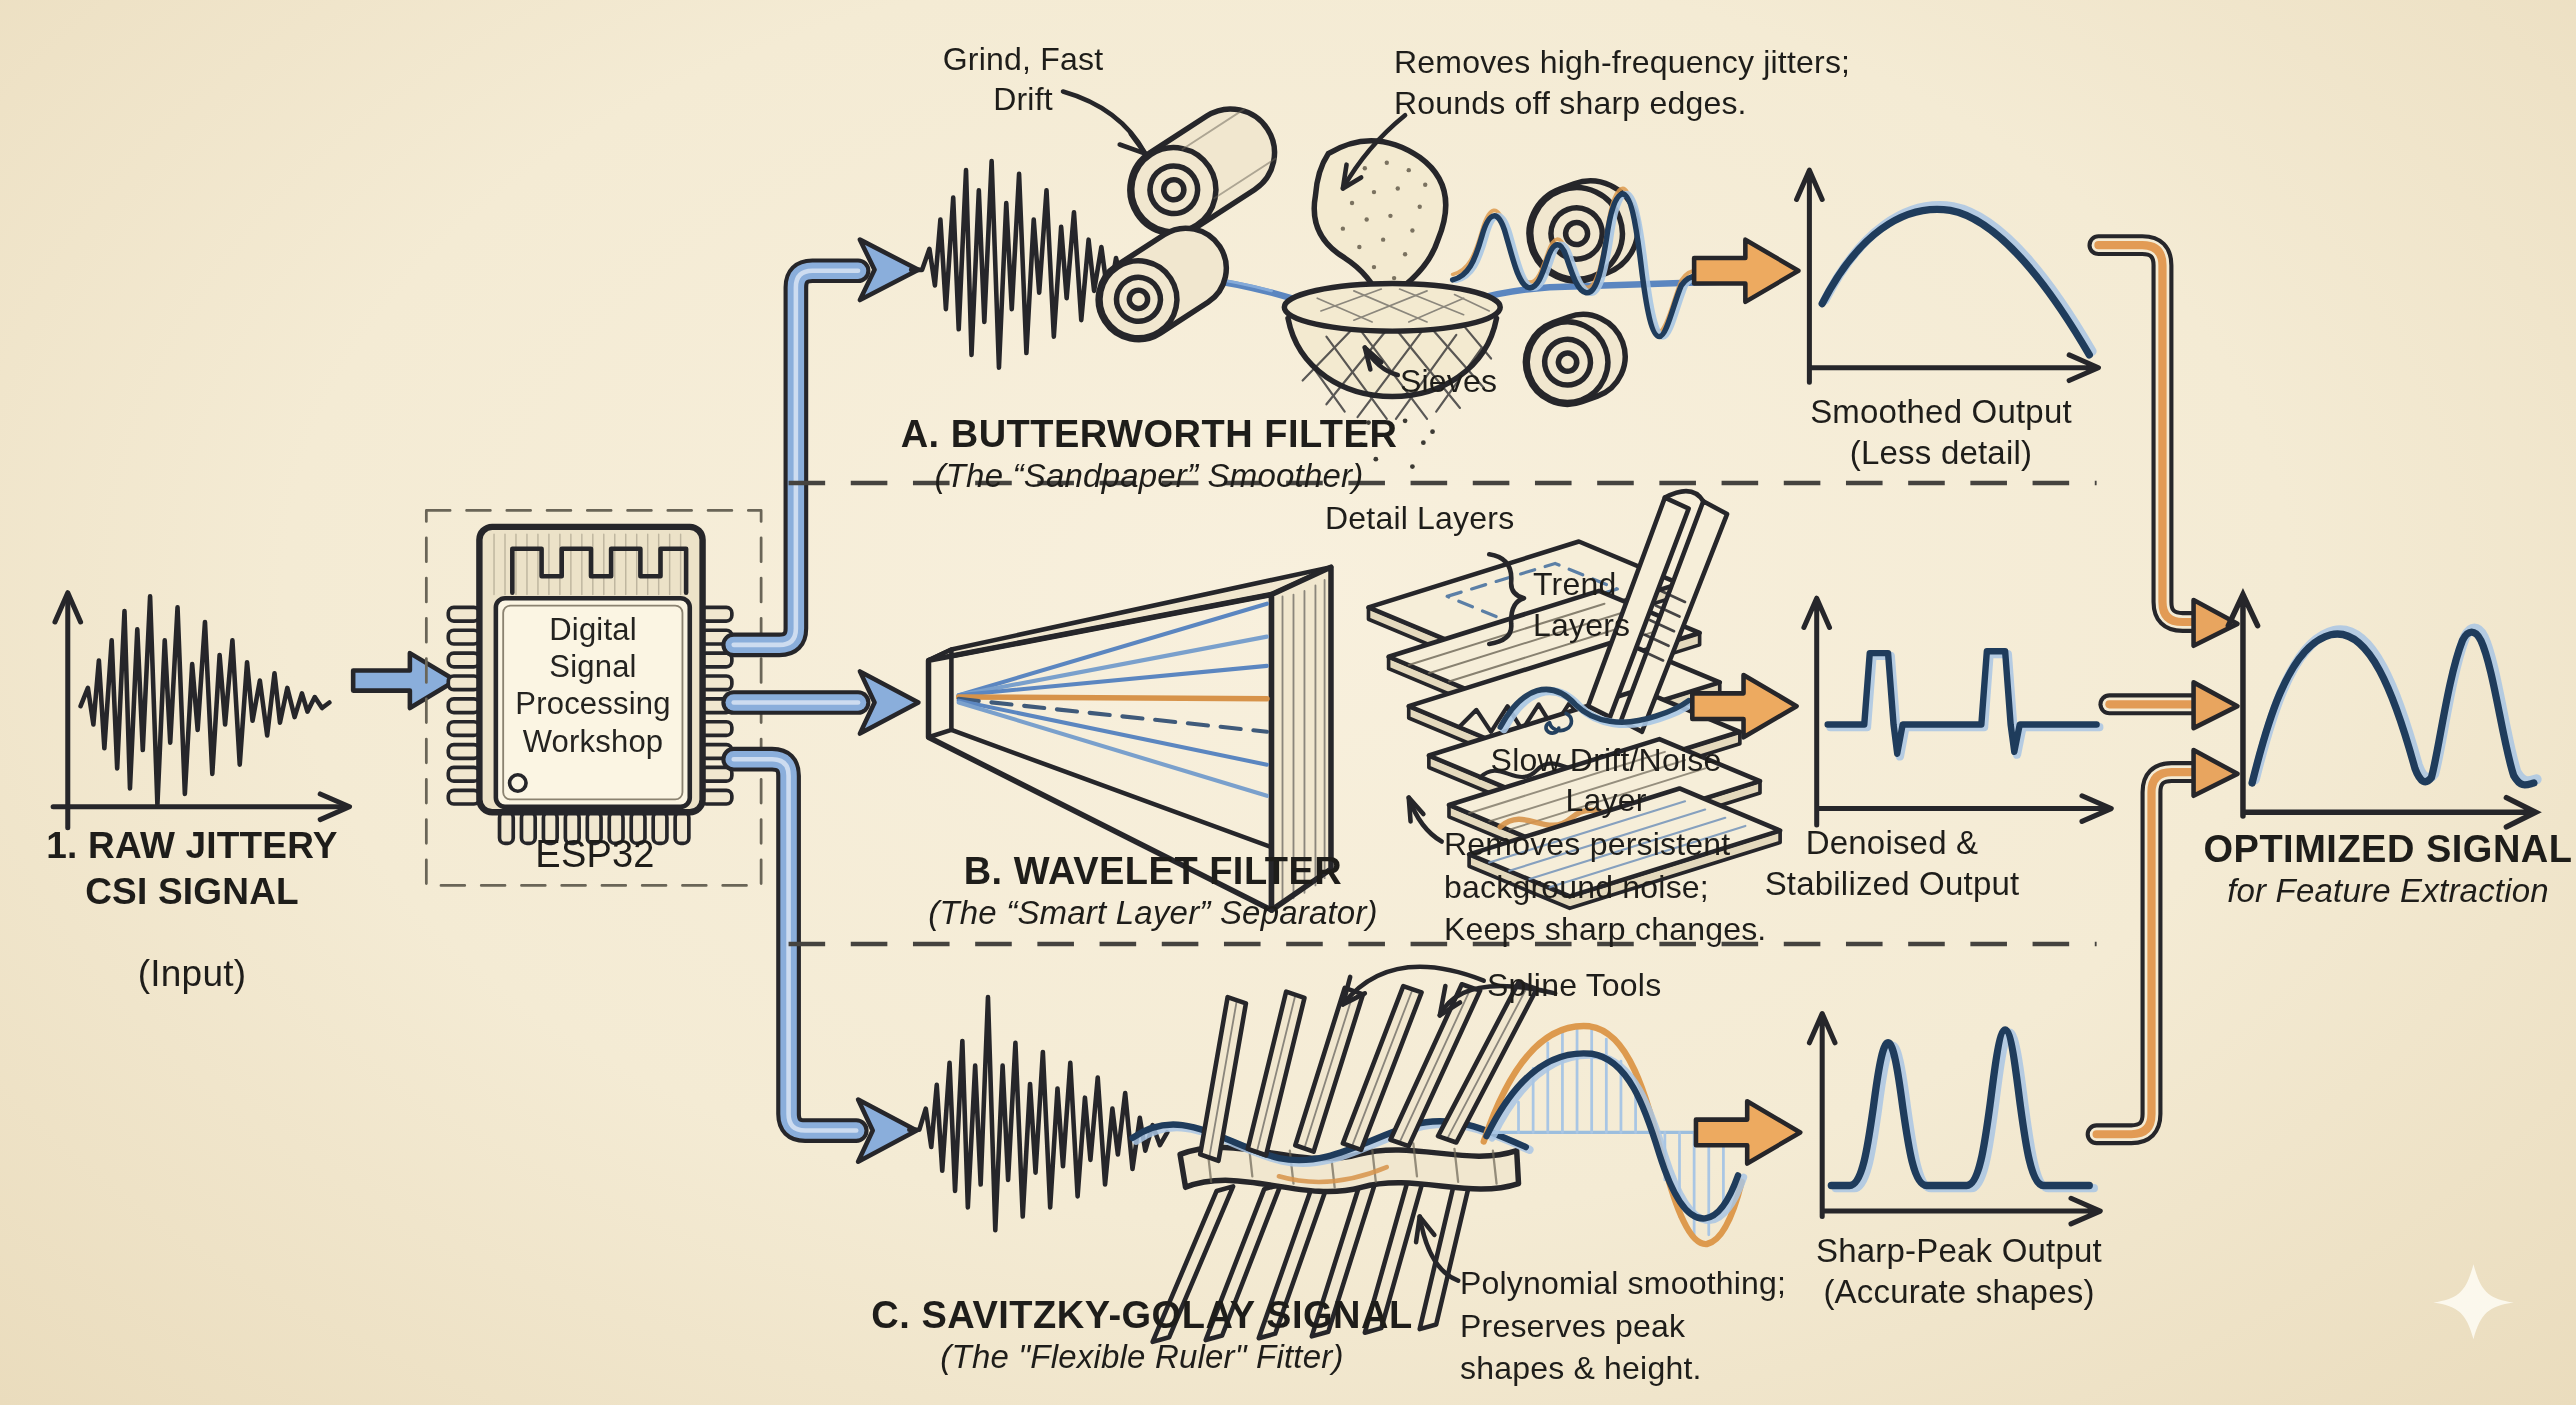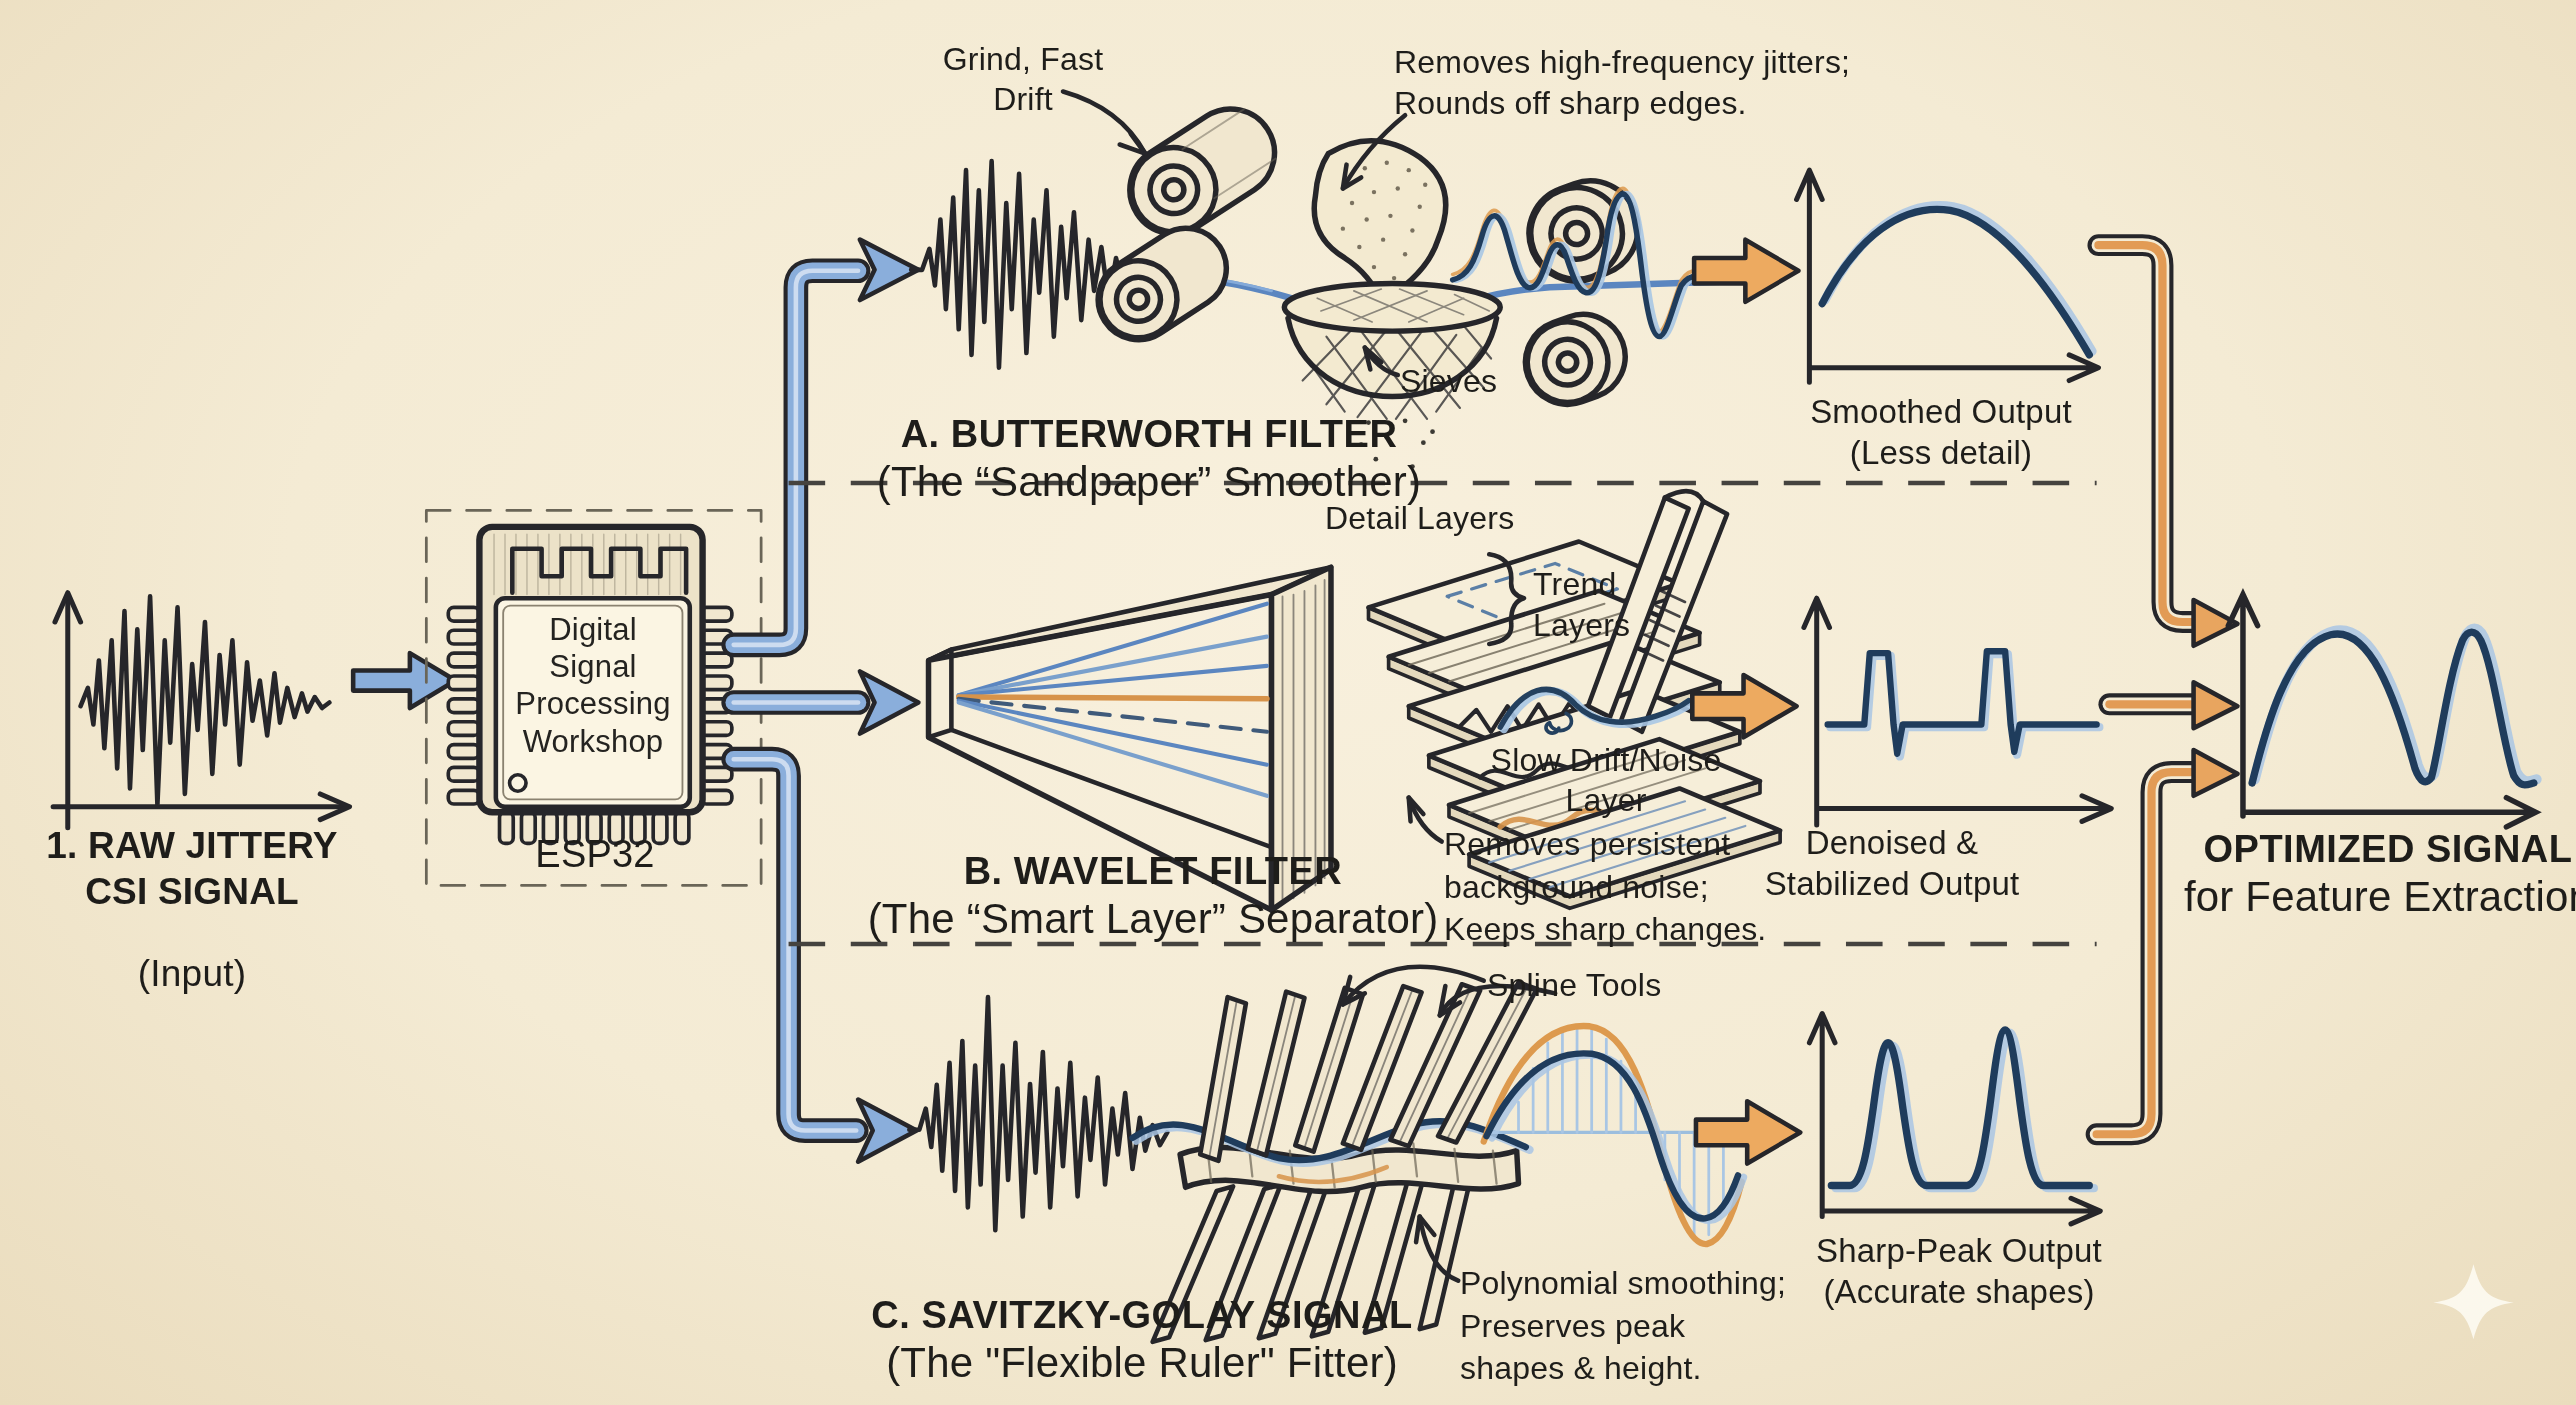--- a/index.html
+++ b/index.html
@@ -10,21 +10,21 @@
   }
   #art{position:absolute;left:0;top:0;}
   .lbl{
     position:absolute;color:#1e1d1a;line-height:1.24;white-space:nowrap;
     text-align:center;font-size:32px;letter-spacing:0.2px;
   }
   .ctr{transform:translateX(-50%);}
   .la{text-align:left;}
   .b{font-weight:bold;}
   .t1{font-size:38px;font-weight:bold;letter-spacing:0.5px;}
-  .t2{font-size:42px;}
+  .t2{font-size:33px;font-style:italic;}
   .o{font-size:33px;}
 </style>
 </head>
 <body>
 
 <div id="canvas">
 
 <svg id="art" width="2576" height="1405" viewBox="0 0 2816 1536">
 
   <g stroke="#26262a" fill="none" stroke-linecap="round" stroke-linejoin="round">

